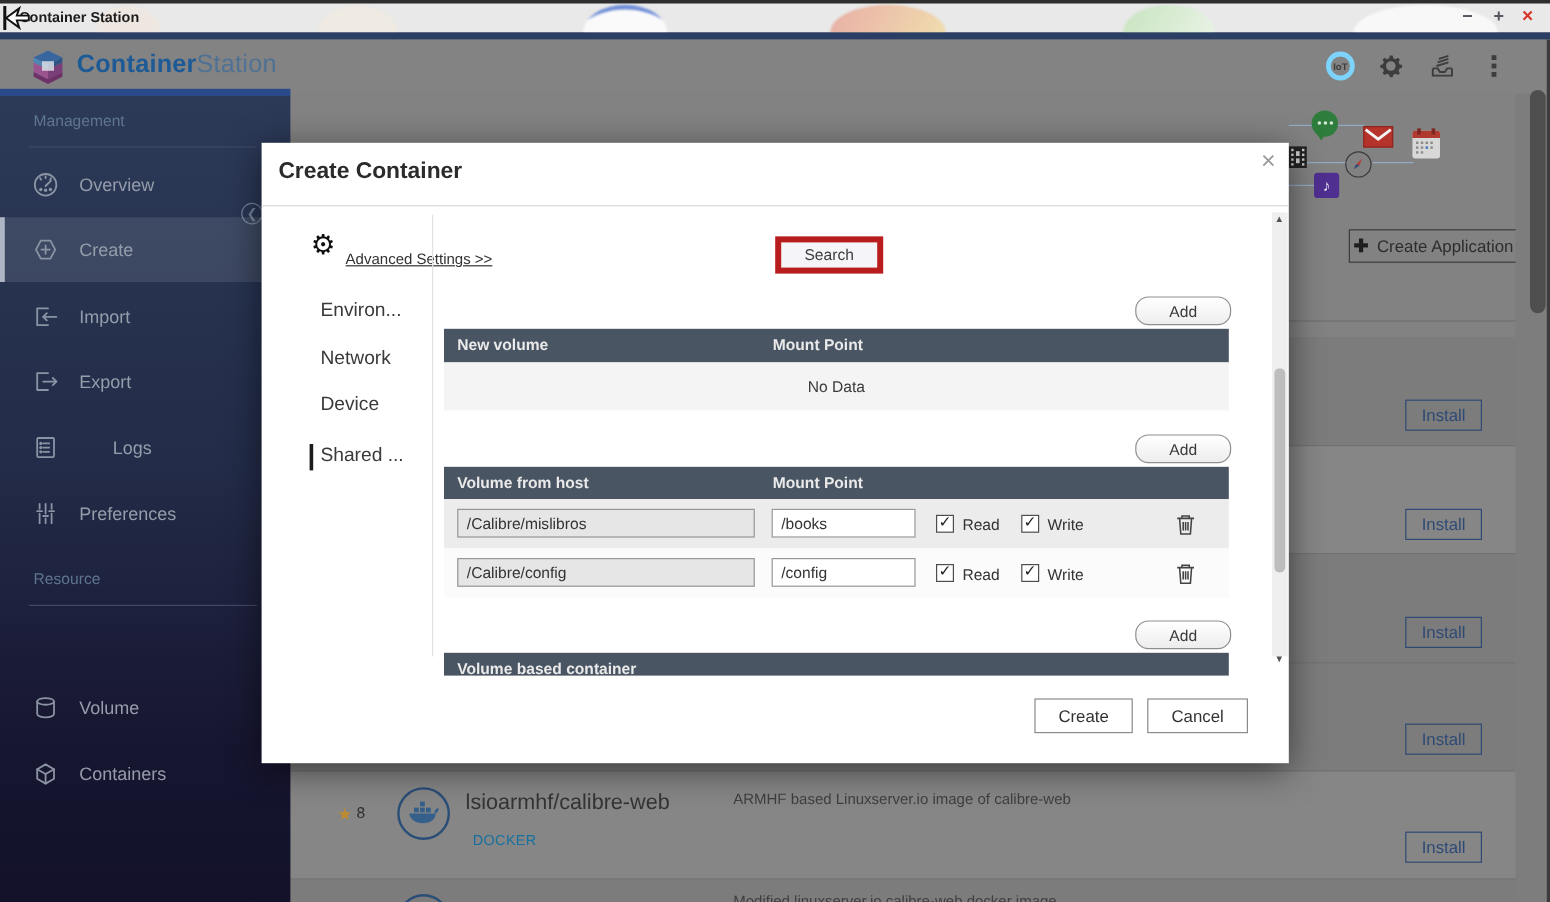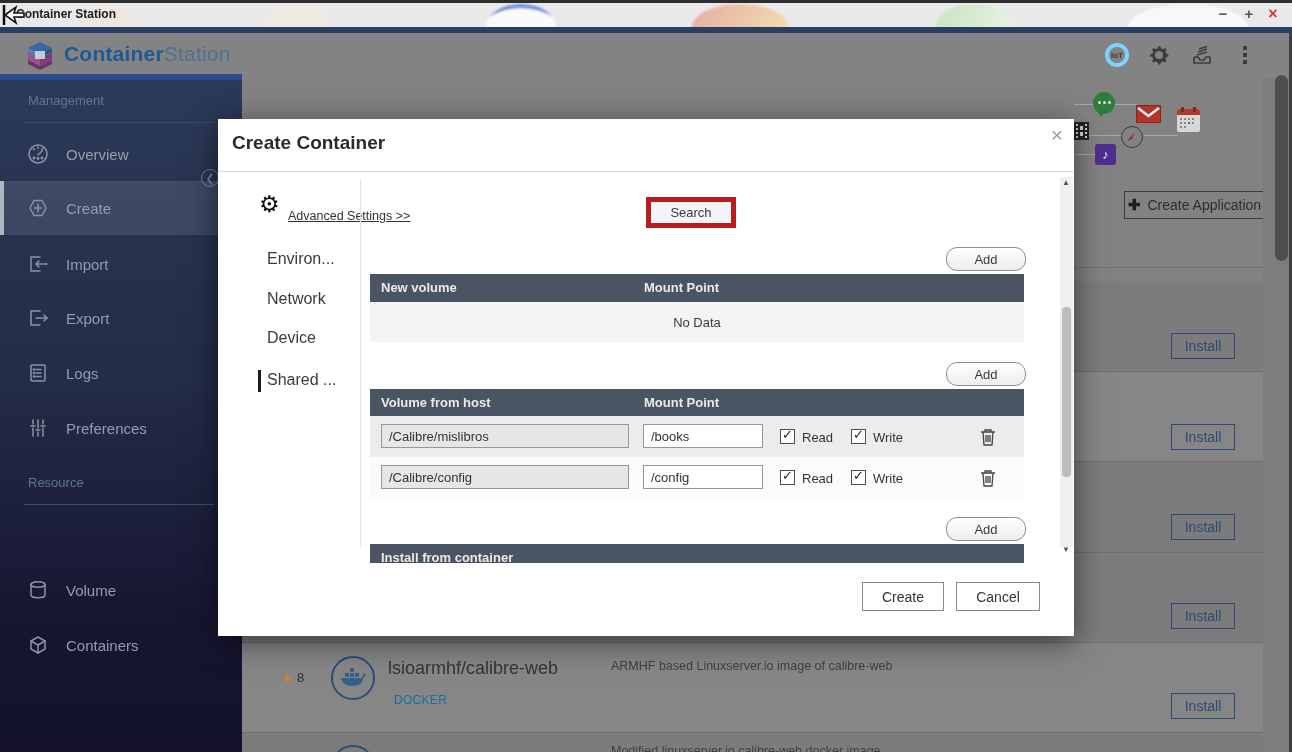--- a/index.html
+++ b/index.html
@@ -308,21 +308,21 @@
       <span class="lb">Export</span>
     </div>
     <div class="sb-item" style="top:157px;">
       <svg class="ic sbsvg" viewBox="0 0 24 24">
           <path d="M14 5 H5 V19 H14"></path>
           <path d="M21 12 H10"></path>
           <path d="M13 9 L10 12 L13 15"></path>
         </svg>
       <span class="lb">Import</span>
     </div>
-    <div class="sb-item" style="top:266px;">
+    <div class="sb-item" style="top:266px;gap:28px;">
       <svg class="ic sbsvg" viewBox="0 0 24 24">
           <rect x="5" y="4" width="14" height="16" rx="1"></rect>
           <path d="M10 8.5 h5 M10 12 h5 M10 15.5 h5"></path>
           <circle cx="8" cy="8.5" r=".6" fill="#8b94a4"></circle>
           <circle cx="8" cy="12" r=".6" fill="#8b94a4"></circle>
           <circle cx="8" cy="15.5" r=".6" fill="#8b94a4"></circle>
         </svg>
       <span class="lb">Logs</span>
     </div>
     <div class="sb-item" style="top:321px;">
@@ -404,21 +404,21 @@
       <span class="cblbl" style="left:503px;">Write</span>
       <svg class="trash" width="16" height="18" viewBox="0 0 16 18" fill="none" stroke="#444" stroke-width="1.3">
           <path d="M1 4 h14 M5 4 V2 h6 v2"></path>
           <path d="M3 4 l1 13 h8 l1-13"></path>
           <path d="M6 7 v7 M8 7 v7 M10 7 v7"></path>
         </svg>
     </div>
 
     <div class="addbtn" style="top:398px;">Add</div>
     <div class="thead" style="top:425px;height:19px;overflow:hidden;">
-      <span class="c1">Install from container</span>
+      <span class="c1">Volume based container</span>
     </div>
 
     <div class="m-scroll"></div>
     <span class="m-sarrow" style="top:59px;">▲</span>
     <div class="m-sthumb"></div>
     <span class="m-sarrow" style="top:426px;">▼</span>
 
     <button class="m-footbtn" style="left:644px;width:82px;">Create</button>
     <button class="m-footbtn" style="left:738px;width:84px;">Cancel</button>
   </div>

